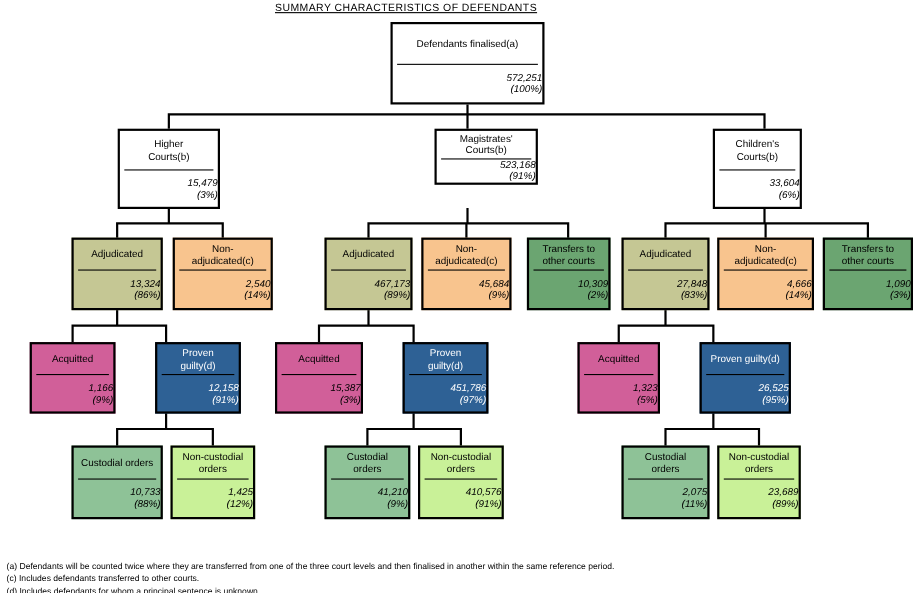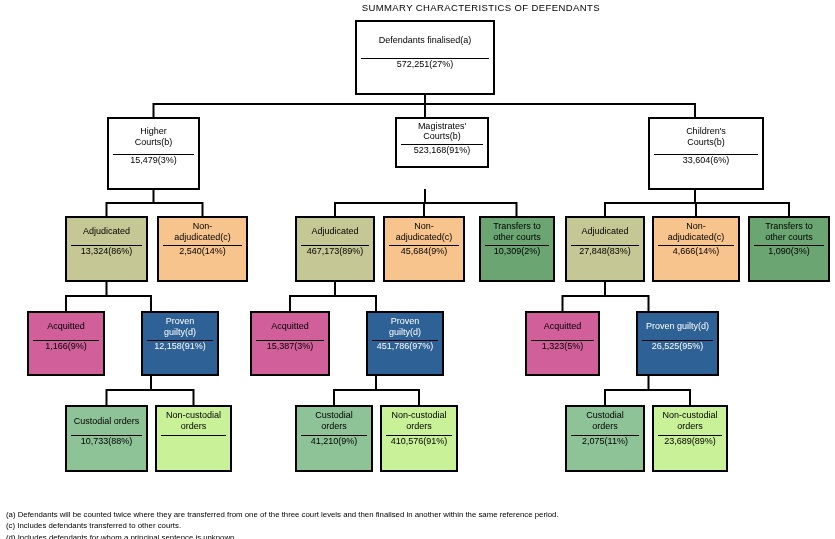--- a/index.html
+++ b/index.html
@@ -8,23 +8,24 @@
     width: 835px;
     height: 539px;
     background: #ffffff;
     font-family: "Liberation Sans", sans-serif;
     color: #000;
     overflow: hidden;
   }
   #chart-title {
     position: absolute;
     left: 250px; top: 2px; width: 350px;
-    text-align: right;
+    text-align: left;
     font-size: 9.5px;
     letter-spacing: 0.4px;
+    text-decoration: underline;
   }
   .node {
     position: absolute;
     border: 2px solid #000;
     background: #fff;
     display: flex;
     flex-direction: column;
     box-sizing: border-box;
     font-size: 9px;
     line-height: 10.5px;
@@ -40,23 +41,24 @@
   .t-tall .node-title { flex-basis: 48%; }
   .t-narrow .node-title span { max-width: 58px; display: inline-block; }
   .node-divider {
     height: 0;
     border-top: 1px solid #000;
     margin: 0 4px;
   }
   .node-body {
     flex: 1;
     display: flex;
-    flex-direction: row;
-    align-items: flex-start;
+    flex-direction: column;
+    align-items: flex-end;
     justify-content: center;
+    font-style: italic;
   }
   .text-white { color: #ffffff; margin-left: 29px; }
   #connectors { position: absolute; left: 0; top: 0; }
   #footnotes {
     position: absolute;
     left: 6px; top: 491px; width: 820px;
     font-size: 7.8px;
     line-height: 11.3px;
     margin-top: 18px;
   }
@@ -82,21 +84,21 @@
       M648.5 376 V390 M605 390 H690 M605 390 V405 M690 390 V405"></path>
   </svg>
 
   <div class="node t-tall" style="left:355px;top:20px;width:140px;height:75px">
     <div class="node-title">
         <span>Defendants finalised(a)</span>
       </div>
     <div class="node-divider"></div>
     <div class="node-body">
       <div>572,251</div>
-      <div>(27%)</div>
+      <div>(100%)</div>
     </div>
   </div>
 
   <div class="node t-tall t-narrow" style="left:107px;top:117px;width:93px;height:73px">
     <div class="node-title">
         <span>Higher Courts(b)</span>
       </div>
     <div class="node-divider"></div>
     <div class="node-body">
       <div>15,479</div>
@@ -108,21 +110,21 @@
     <div class="node-title">
         <span>Magistrates' Courts(b)</span>
       </div>
     <div class="node-divider"></div>
     <div class="node-body">
       <div>523,168</div>
       <div>(91%)</div>
     </div>
   </div>
 
-  <div class="node t-tall t-narrow" style="left:648px;top:117px;width:116px;height:73px">
+  <div class="node t-tall t-narrow" style="left:648px;top:117px;width:81px;height:73px">
     <div class="node-title">
         <span>Children's Courts(b)</span>
       </div>
     <div class="node-divider"></div>
     <div class="node-body">
       <div>33,604</div>
       <div>(6%)</div>
     </div>
   </div>
 
@@ -289,20 +291,24 @@
       <div>10,733</div>
       <div>(88%)</div>
     </div>
   </div>
 
   <div class="node" style="left: 155px; top: 405px; width: 77px; height: 67px; background-color: rgb(201, 241, 152);">
     <div class="node-title">
         <span>Non-custodial orders</span>
       </div>
     <div class="node-divider"></div>
+    <div class="node-body">
+      <div>1,425</div>
+      <div>(12%)</div>
+    </div>
   </div>
 
   <div class="node" style="left: 295px; top: 405px; width: 78px; height: 67px; background-color: rgb(142, 194, 151);">
     <div class="node-title">
         <span>Custodial orders</span>
       </div>
     <div class="node-divider"></div>
     <div class="node-body">
       <div>41,210</div>
       <div>(9%)</div>

